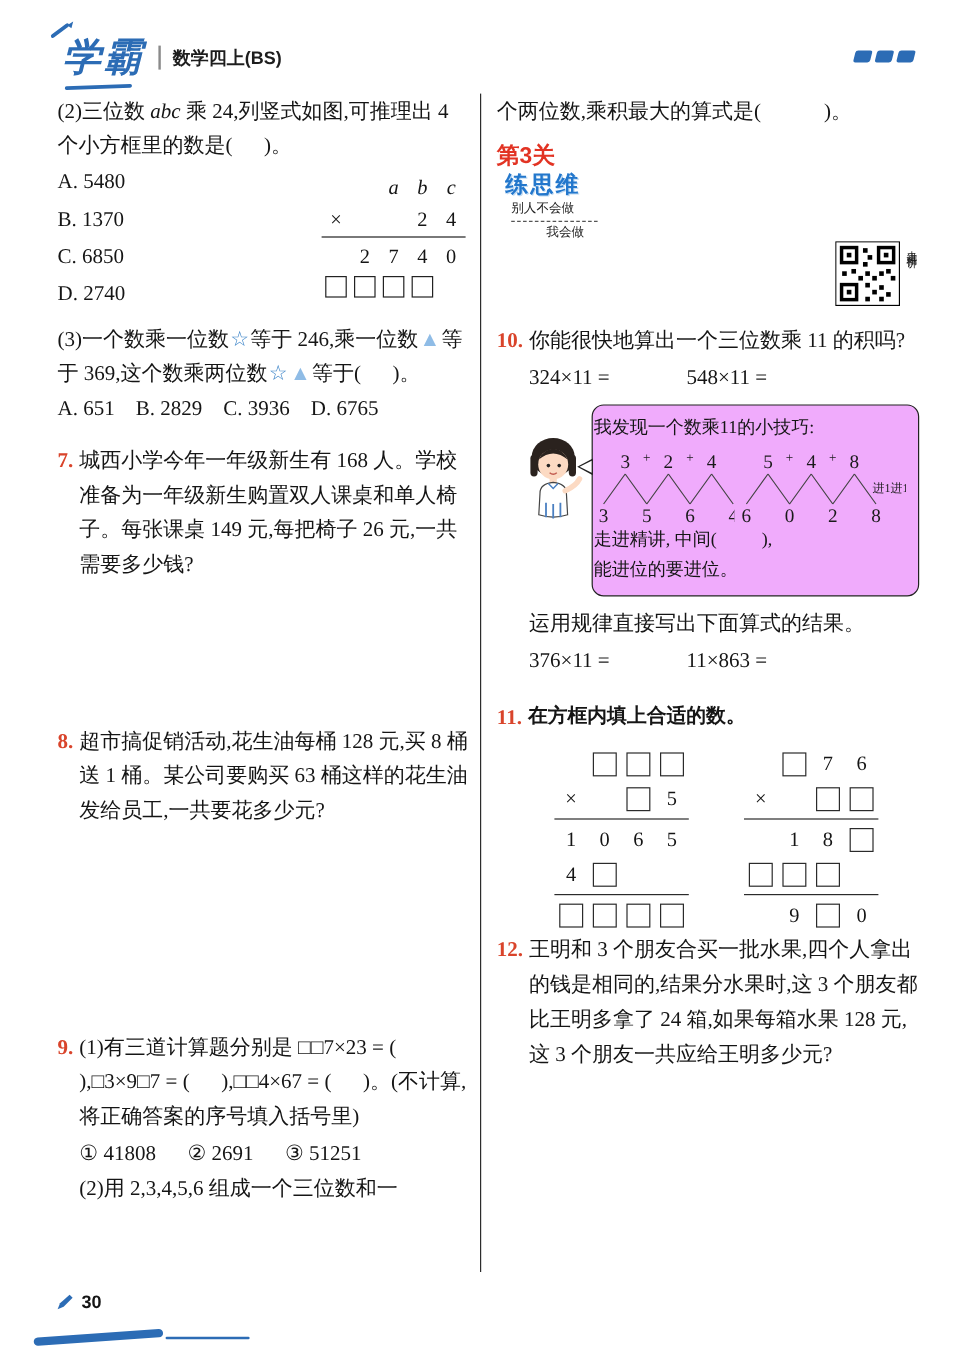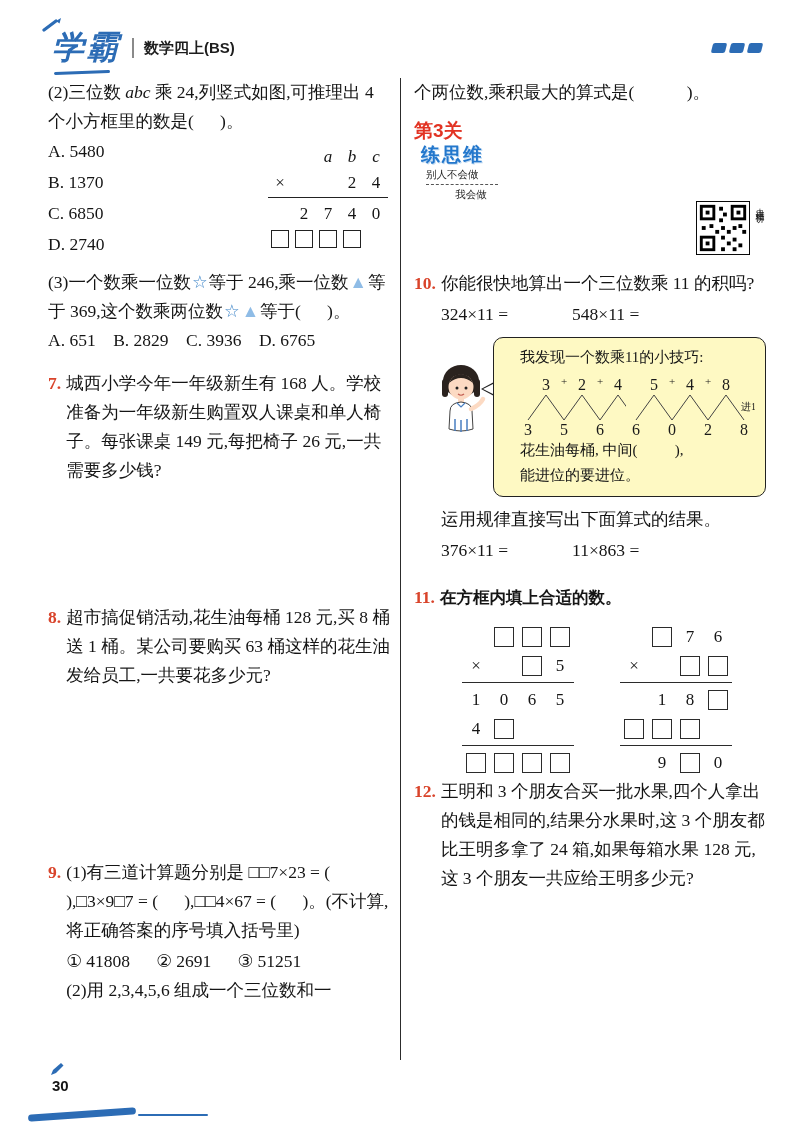--- a/index.html
+++ b/index.html
@@ -58,41 +58,41 @@
   .note-bottom { padding-left:18px;text-align:center; }
   .qr-wrap { margin-left:auto; display:flex; }
   .qr-label { writing-mode:vertical-rl; font-size:9px; letter-spacing:2px; color:#1a1a1a; margin-left:3px; font-family:"Liberation Sans","DejaVu Sans",sans-serif; }
 
   .q10 { margin-top:14px; }
   .frow { display:flex; gap:64px; margin-top:2px; }
   .apply { margin-top:8px; }
 
   .talk { position:relative; padding-left:52px; margin-top:8px; }
   .girl { position:absolute; left:-8px; top:22px; }
-  .bubble { position:relative; border:1.6px solid #222; border-radius:10px; padding:7px 10px 8px 26px; background:#fef9c3; }
+  .bubble { position:relative; border:1.6px solid #222; border-radius:10px; padding:7px 10px 8px 1px; background:#f0abfc; }
   .bt { font-size:15px; line-height:25px; }
   .bgroups { display:flex; gap:2px; justify-content:center; margin:2px 0 0; }
   .trick text { font-size:16px; text-anchor:middle; fill:#1a1a1a; }
   .trick .plus { font-size:11px; }
   .trick .carry { font-size:10px; }
   .tail { position:absolute; left:-13px; top:44px; width:0; height:0; border-top:7px solid transparent; border-bottom:7px solid transparent; border-right:13px solid #222; }
   .tail::after { content:''; position:absolute; left:2.5px; top:-5px; border-top:5px solid transparent; border-bottom:5px solid transparent; border-right:10px solid #fff; }
 
   .q11 { margin-top:18px; }
   .hei { font-family:"Liberation Sans","DejaVu Sans",sans-serif; font-weight:bold; font-size:16.5px; }
   .puzzles { display:flex; gap:46px; margin-top:10px; padding-left:22px; }
   .vm-row { display:flex; }
   .vc { width:28px; height:29px; display:flex; align-items:center; justify-content:center; font-size:17px; }
   .bx { width:20px; height:20px; border:1.6px solid #2b2b2b; display:block; background:#fff; }
   .vm-line { border-top:1.6px solid #2b2b2b; margin:2px 0; width:112px; }
 
   .q12 { }
 
   
-  .ftr { position:absolute; left:46px; bottom:36px; display:flex; align-items:center;flex-direction:column; }
+  .ftr { position:absolute; left:46px; bottom:36px; display:flex; align-items:flex-start; }
   .page-num { font-weight:bold; font-size:15px; margin-left:6px; font-family:"Liberation Sans","DejaVu Sans",sans-serif; }
   .swoosh { position:absolute; left:28px; bottom:12px; width:108px; height:7px; background:#2c6cb5; border-radius:4px; transform:rotate(-4deg); }
   .swoosh2 { position:absolute; left:138px; bottom:14px; width:70px; height:2px; background:#2c6cb5; border-radius:2px; }
 </style>
 </head>
 <body>
 
 <div class="page">
 
   <div class="hdr">
@@ -286,21 +286,21 @@
                   <text x="62" y="18" data-bind="right.q10.bubble.rt.1">4</text>
                   <text x="80" y="13" class="plus" data-bind="right.q10.bubble.plus">+</text>
                   <text x="98" y="18" data-bind="right.q10.bubble.rt.2">8</text>
                   <text x="128" y="38" class="carry" data-bind="right.q10.bubble.carry">进1进1</text>
                   <text x="8" y="63" data-bind="right.q10.bubble.rb.0">6</text>
                   <text x="44" y="63" data-bind="right.q10.bubble.rb.1">0</text>
                   <text x="80" y="63" data-bind="right.q10.bubble.rb.2">2</text>
                   <text x="116" y="63" data-bind="right.q10.bubble.rb.3">8</text>
                 </svg>
               </div>
-              <div class="bt" data-bind="right.q10.bubble.rule1">花生油每桶, 中间(          ),</div>
+              <div class="bt" data-bind="right.q10.bubble.rule1">走进精讲, 中间(          ),</div>
               <div class="bt" data-bind="right.q10.bubble.rule2">能进位的要进位。</div>
             </div>
           </div>
 
           <div class="t apply" data-bind="right.q10.apply">运用规律直接写出下面算式的结果。</div>
           <div class="frow">
             <span class="t" data-bind="right.q10.f3">376×11 =</span>
             <span class="t" data-bind="right.q10.f4">11×863 =</span>
           </div>
         </div>

